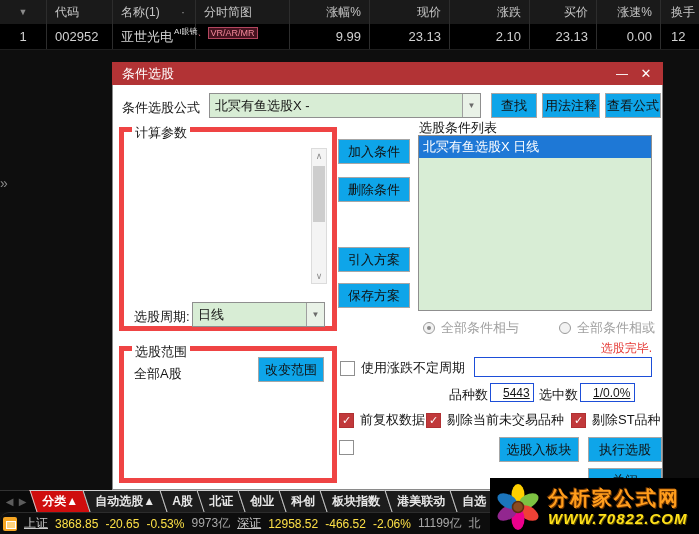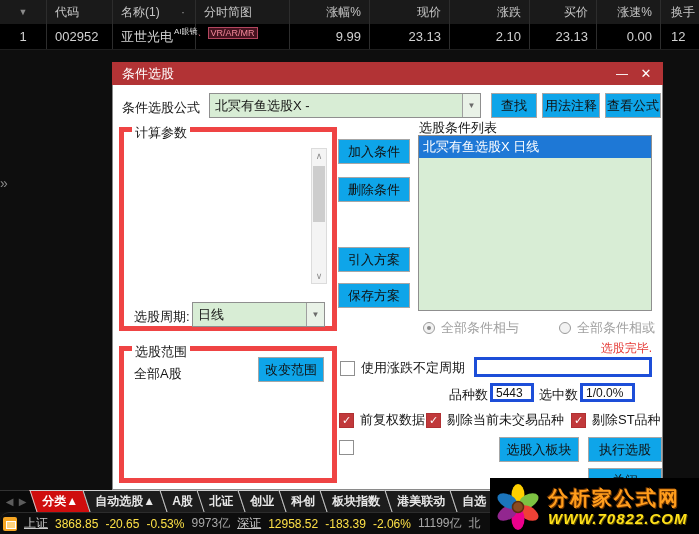--- a/index.html
+++ b/index.html
@@ -67,21 +67,21 @@
   .radio-item{position:absolute;top:256px;display:flex;align-items:center;color:#a0a0a0;font-size:13px;}
   .r-and{left:310px;} .r-or{left:446px;}
   .radio{width:12px;height:12px;border-radius:50%;border:1px solid #9a9a9a;background:#f2f2f2;margin-right:6px;position:relative;}
   .radio.sel::after{content:"";position:absolute;left:3px;top:3px;width:4px;height:4px;border-radius:50%;background:#8a8a8a;}
   .done{position:absolute;left:400px;top:277px;width:139px;text-align:right;color:#e53935;font-size:12px;}
 
   .cbrow{position:absolute;display:flex;align-items:center;}
   .cb{width:15px;height:15px;border:1px solid #8f8f8f;background:#fff;margin-right:6px;display:flex;align-items:center;justify-content:center;}
   .cb.on{background:#c1393b;border-color:#b03032;color:#fff;font-size:11px;font-weight:bold;}
   .row-updown{left:227px;top:296px;}
-  .field{position:absolute;background:#fff;border:3px solid #1d4ed8;font-size:12px;display:flex;align-items:center;padding-left:3px;}
+  .field{position:absolute;background:#fff;border:1px solid #1d4ed8;font-size:12px;display:flex;align-items:center;padding-left:12px;text-decoration:underline;}
   .f-updown{left:361px;top:294px;width:178px;height:20px;}
   .lbl{position:absolute;font-size:13px;}
   .l-count{left:336px;top:323px;} .f-count{left:377px;top:320px;width:44px;height:19px;}
   .l-sel{left:426px;top:323px;}   .f-sel{left:467px;top:320px;width:55px;height:19px;}
   .row-fq{left:226px;top:348px;} .row-nt{left:313px;top:348px;} .row-st{left:458px;top:348px;}
   .row-time{left:226px;top:377px;}
   .btn-block{left:386px;top:374px;width:80px;height:25px;}
   .btn-run{left:475px;top:374px;width:74px;height:25px;}
   .btn-close{left:475px;top:405px;width:74px;height:25px;}
 
@@ -285,21 +285,21 @@
 
   <div class="statusbar">
     <span class="st-icon"></span>
     <span class="st-link">上证</span>
     <span class="grn">3868.85</span>
     <span class="grn">-20.65</span>
     <span class="grn">-0.53%</span>
     <span class="vol">9973亿</span>
     <span class="st-link">深证</span>
     <span class="grn">12958.52</span>
-    <span class="grn">-183.39</span>
+    <span class="grn">-466.52</span>
     <span class="grn">-2.06%</span>
     <span class="vol">11199亿</span>
     <span class="vol">北</span>
   </div>
 
   <div class="logo">
     <svg class="logo-flower" width="48" height="48" viewBox="0 0 48 48">
       <g transform="translate(24,25)">
         <ellipse transform="rotate(0)" cx="0" cy="-12" rx="6.5" ry="11" fill="#ffd000"></ellipse>
         <ellipse transform="rotate(60)" cx="0" cy="-12" rx="6.5" ry="11" fill="#7dc242"></ellipse>

